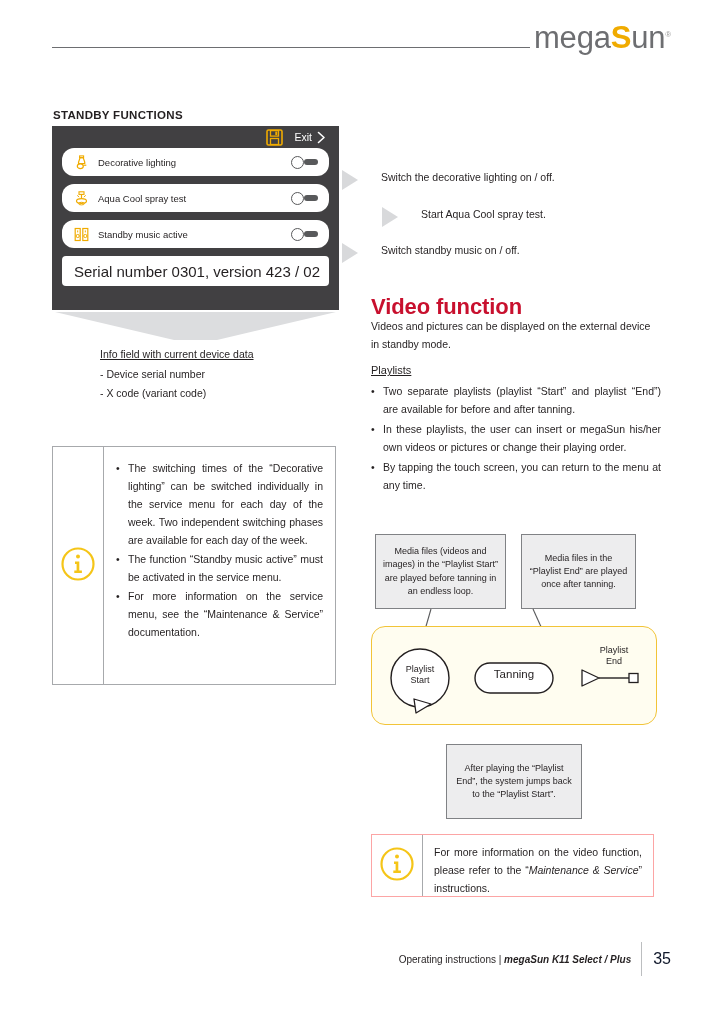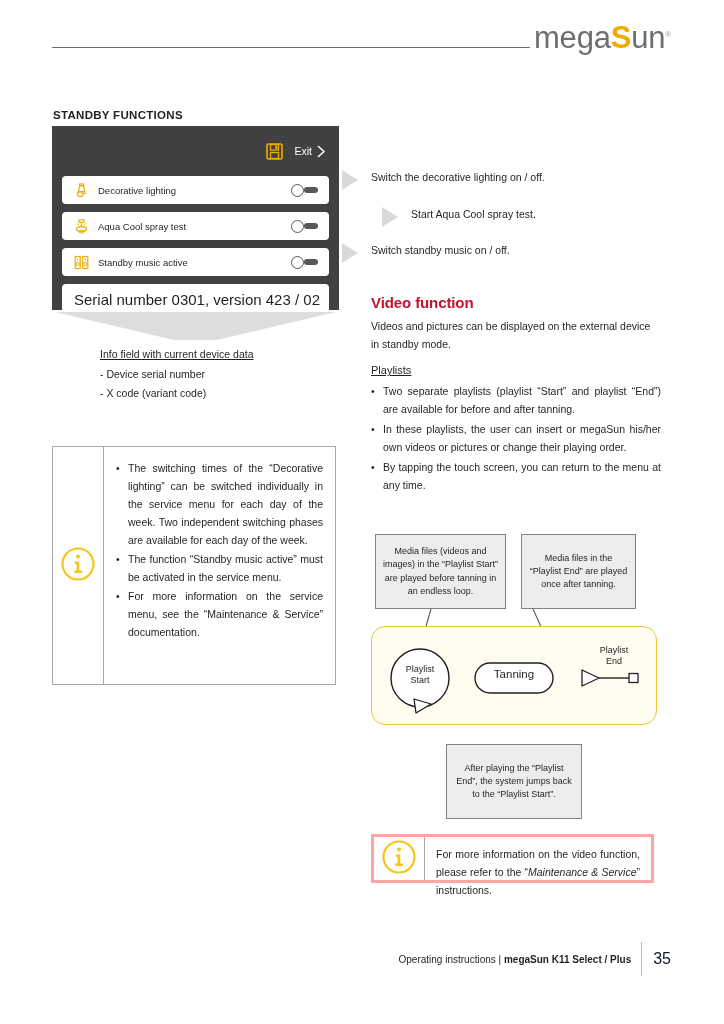--- a/index.html
+++ b/index.html
@@ -63,21 +63,21 @@
     position: absolute;
     left: 52px;
     top: 126px;
     width: 287px;
     height: 184px;
     background: #414042;
     box-sizing: border-box;
     padding: 0;
   }
   .panel-topbar {
-    height: 50px;
+    height: 22px;
     display: flex;
     align-items: center;
     justify-content: flex-end;
     padding-right: 13px;
     gap: 11px;
   }
   .save-icon svg { display: block; }
   .exit-group {
     display: flex;
     align-items: center;
@@ -85,21 +85,21 @@
     color: #ffffff;
     font-size: 10.5px;
   }
   .chevron svg { display: block; }
 
   .panel-rows {
     padding: 0 10px;
   }
   .panel-row {
     background: #ffffff;
-    border-radius: 4px;
+    border-radius: 12px;
     height: 28px;
     margin-bottom: 8px;
     display: flex;
     align-items: center;
     padding: 0 8px 0 8px;
     box-sizing: border-box;
   }
   .row-icon {
     width: 22px;
     flex: 0 0 22px;
@@ -173,36 +173,36 @@
     display: block;
     margin-bottom: 2px;
   }
   .panel-caption .li { display: block; }
 
   
   .callout {
     position: absolute;
     display: flex;
     align-items: flex-start;
-    gap: 12px;
+    gap: 22px;
   }
   .callout .tri svg { display: block; }
   .callout .txt {
     font-size: 10.5px;
     color: #231f20;
     line-height: 1.2;
     padding-top: 1px;
   }
 
   
   .video-heading {
     position: absolute;
     left: 371px;
     top: 294px;
-    font-size: 15px;
+    font-size: 22px;
     font-weight: bold;
     color: #c8102e;
     letter-spacing: -0.1px;
   }
   .video-intro {
     position: absolute;
     left: 371px;
     top: 317px;
     width: 288px;
     font-size: 10.5px;
@@ -351,22 +351,22 @@
     justify-content: center;
     padding: 4px 6px;
   }
 
   
   .infobox2 {
     position: absolute;
     left: 371px;
     top: 834px;
     width: 283px;
-    height: 49px;
-    border: 3px solid #fca5a5;
+    height: 63px;
+    border: 1px solid #fca5a5;
     box-sizing: border-box;
     display: flex;
     background: #ffffff;
   }
   .infobox2 .icon-cell {
     flex: 0 0 50px;
     border-right: 1px solid #a7a9ac;
     display: flex;
     align-items: center;
     justify-content: center;
@@ -389,21 +389,21 @@
     bottom: 48px;
     display: flex;
     align-items: center;
     gap: 0;
   }
   .footer .ftxt {
     font-size: 10px;
     color: #231f20;
     padding-right: 10px;
   }
-  .footer .ftxt b { font-weight: bold; }
+  .footer .ftxt b { font-weight: bold; font-style: italic; }
   .footer .divider {
     width: 1px;
     height: 34px;
     background: #bcbec0;
   }
   .footer .pagenum {
     font-size: 16px;
     color: #0f172a;
     padding-left: 11px;
     line-height: 1;

